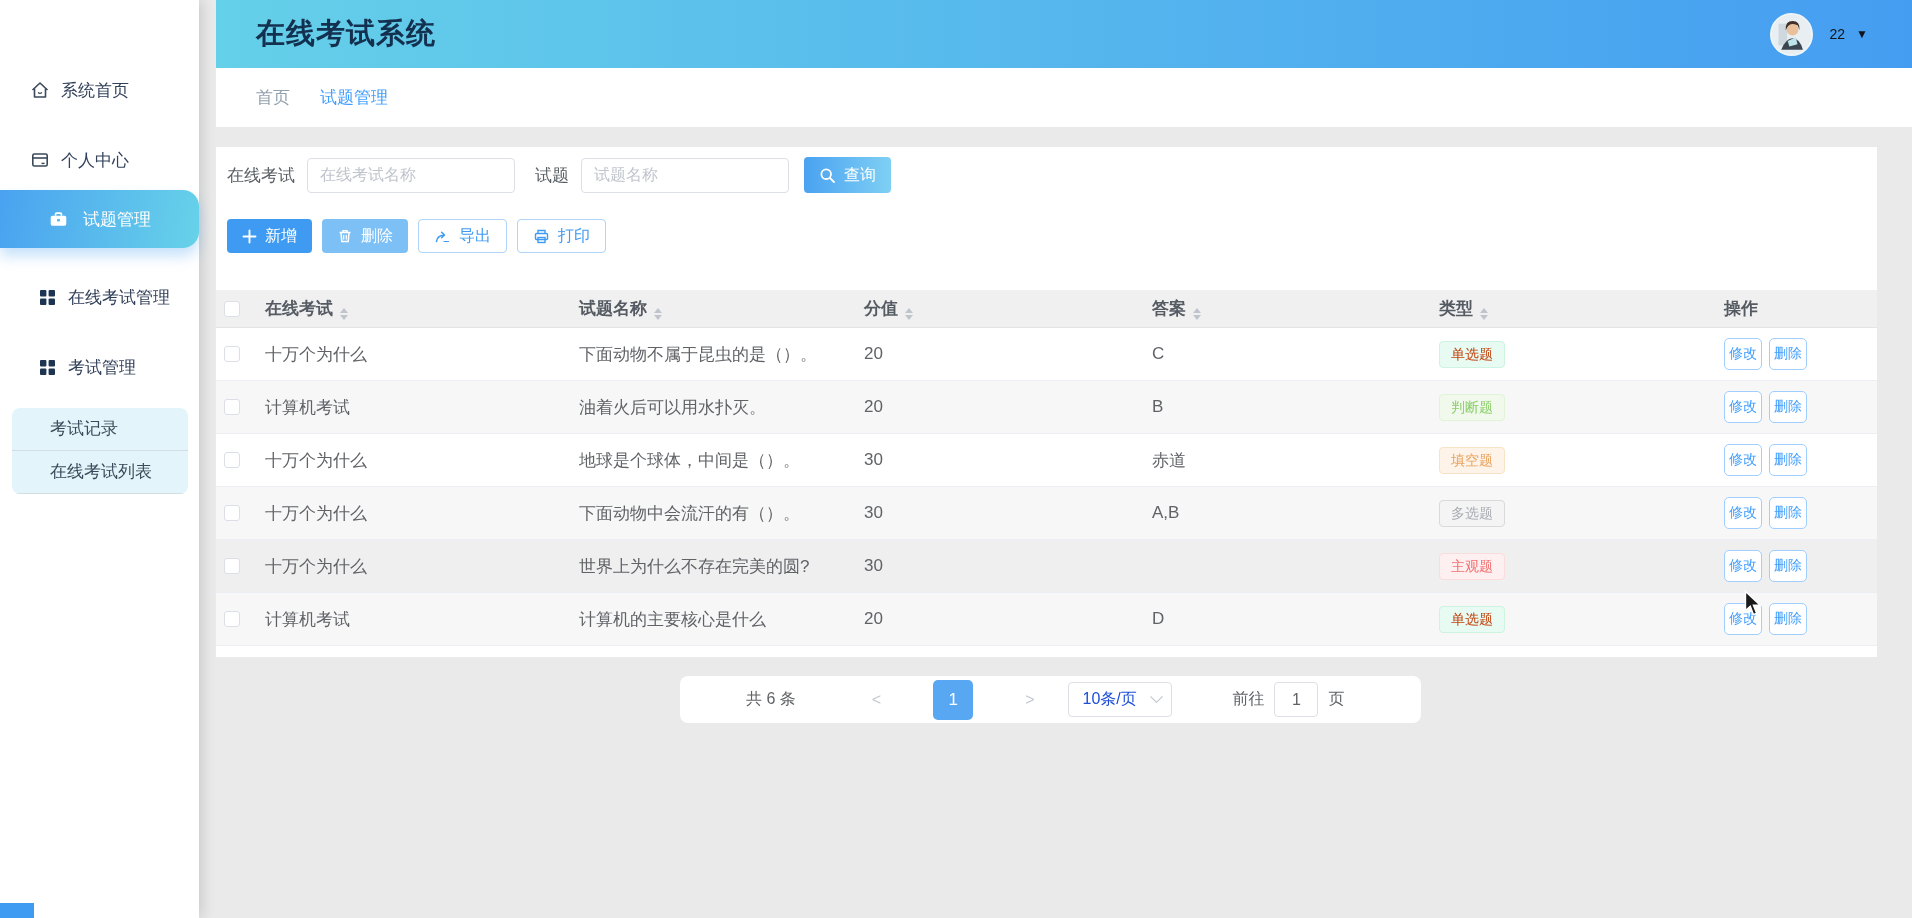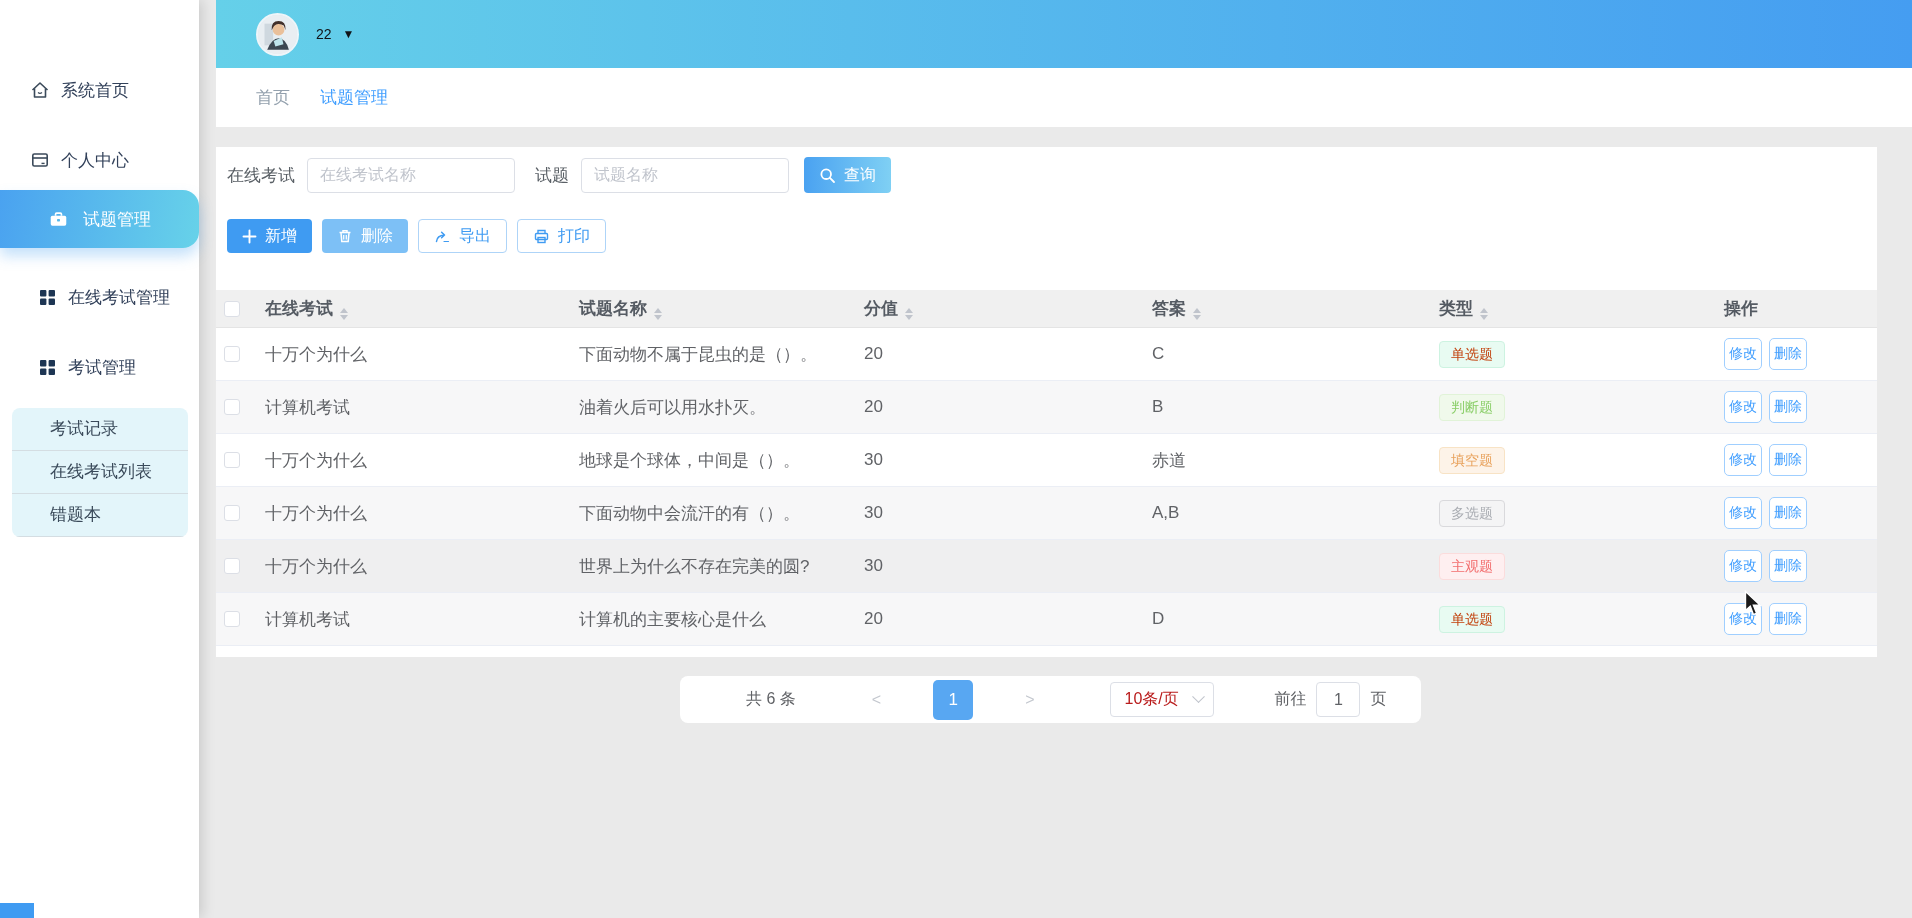--- a/index.html
+++ b/index.html
@@ -81,23 +81,23 @@
   .row-btn { background:#fff; border:1px solid #a0cfff; color:#409eff; border-radius:5px;
              font-size:14px; padding:6px 4px; cursor:pointer; font-family:inherit; }
   
   .pager { position:absolute; left:464px; top:676px; width:741px; height:47px; background:#fff;
            border-radius:8px; display:flex; align-items:center; font-size:16px; color:#606266; }
   .pg-total { margin-left:66px; }
   .pg-arrow { color:#c4c8cf; font-size:16px; cursor:pointer; }
   .pg-prev { margin-left:76px; } .pg-next { margin-left:52px; }
   .pg-page { margin-left:52px; width:40px; height:40px; border-radius:5px; background:#58a7f2;
              color:#fff; display:flex; align-items:center; justify-content:center; font-size:17px; cursor:pointer; }
-  .pg-size { margin-left:76px; width:104px; height:35px; border:1px solid #dcdfe6; border-radius:4px;
+  .pg-size { margin-left:34px; width:104px; height:35px; border:1px solid #dcdfe6; border-radius:4px;
              display:flex; align-items:center; justify-content:space-between; padding:0 10px 0 13px;
-             color:#b91c1c; cursor:pointer; }
+             color:#1d4ed8; cursor:pointer; }
   .chev { width:9px; height:9px; border-right:1.6px solid #c0c4cc; border-bottom:1.6px solid #c0c4cc;
           transform:rotate(45deg) translate(-2px,-2px); }
   .pg-goto { margin-left:60px; display:flex; align-items:center; gap:10px; }
   .pg-goto-input { width:44px; height:35px; border:1px solid #dcdfe6; border-radius:4px;
                    text-align:center; font-size:16px; color:#606266; outline:none; font-family:inherit; }
   
   .cursor { position:absolute; left:1744px; top:590px; z-index:40; pointer-events:none; }
   .corner-chip { position:absolute; left:0; top:903px; width:34px; height:15px; background:#3f9bf2; z-index:8; }
 </style>
 </head>
@@ -152,27 +152,27 @@
           <rect x="10.6" y="2" width="6.4" height="6.4" rx="1"></rect>
           <rect x="2" y="10.6" width="6.4" height="6.4" rx="1"></rect>
           <rect x="10.6" y="10.6" width="6.4" height="6.4" rx="1"></rect>
         </svg>
     </span>
     <span>考试管理</span>
   </div>
   <div class="submenu">
     <div class="submenu-item">考试记录</div>
     <div class="submenu-item">在线考试列表</div>
-    <div class="submenu-item">错题本</div>
   </div>
 </aside>
 
 <div class="main">
 
   <header class="topbar">
+    <div class="app-title">在线考试系统</div>
     <div class="user-box">
       <span class="avatar">
         <svg width="39" height="39" viewBox="0 0 36 36">
             <rect width="36" height="36" fill="#e9eef2"></rect>
             <rect x="6" y="8" width="8" height="20" fill="#cfd8df"></rect>
             <circle cx="19" cy="13.5" r="5.4" fill="#eac09a"></circle>
             <path d="M12.6 14 Q12 5.5 19 5.5 Q26 5.5 25.4 14 L23.8 9.8 Q21.5 8.2 19 8.3 Q15.6 8.4 14 11.5 Z" fill="#42302a"></path>
             <path d="M8.5 32 Q13 21.5 19 21.5 Q25.5 21.5 28.5 32 Z" fill="#3c4650"></path>
             <path d="M14.5 24 L22 20.5 L23.5 27 L16 29 Z" fill="#bfe3ea"></path>
           </svg>

